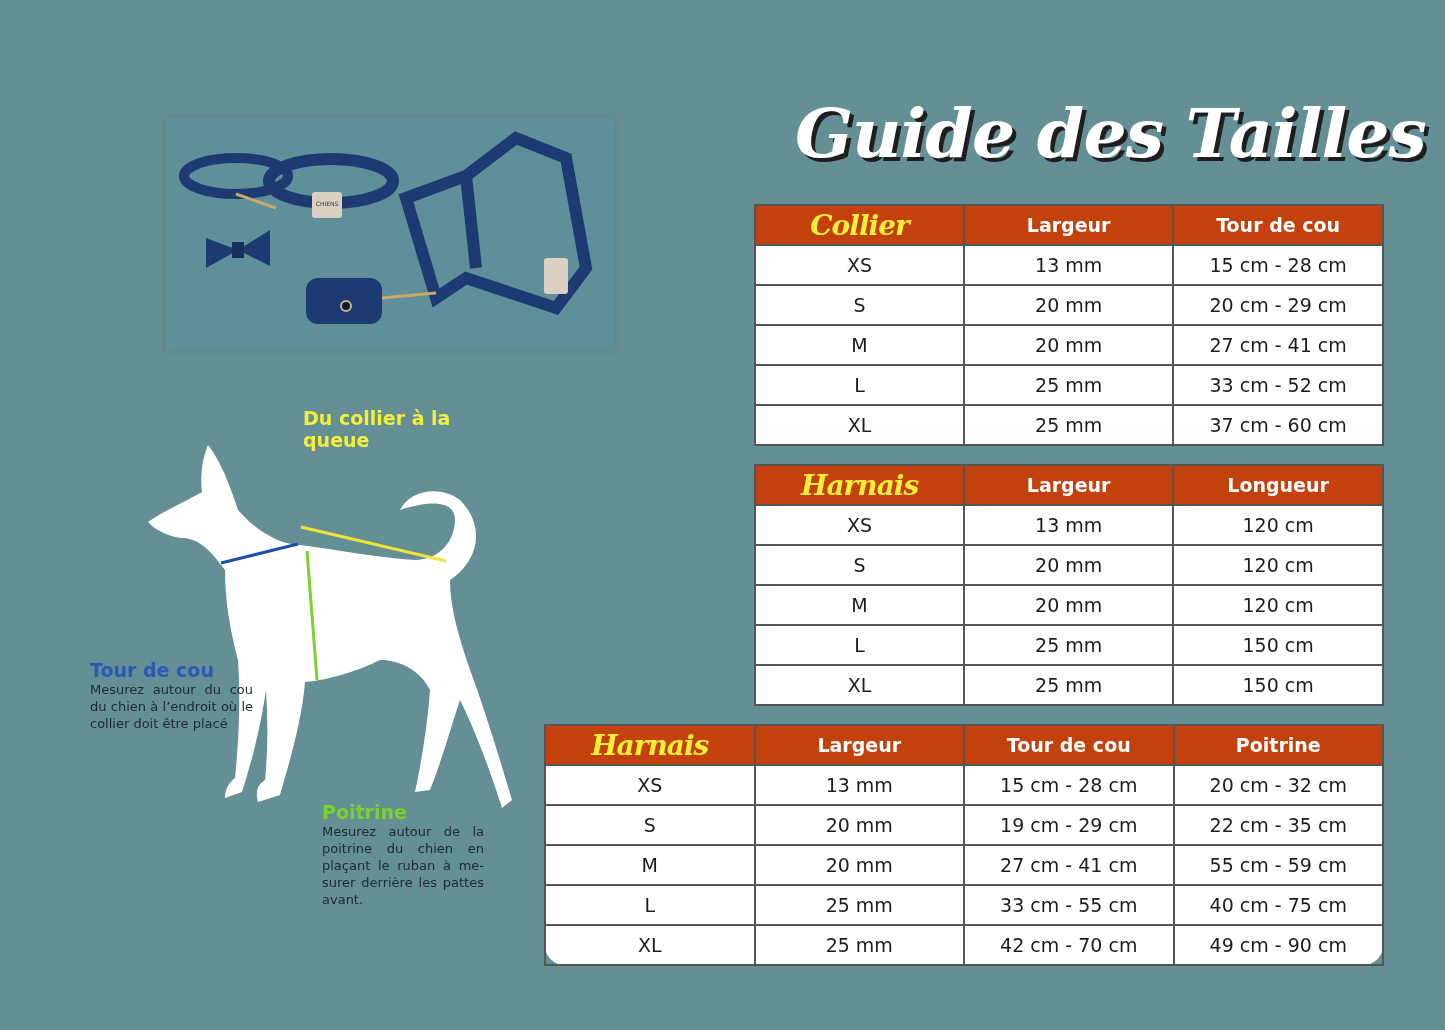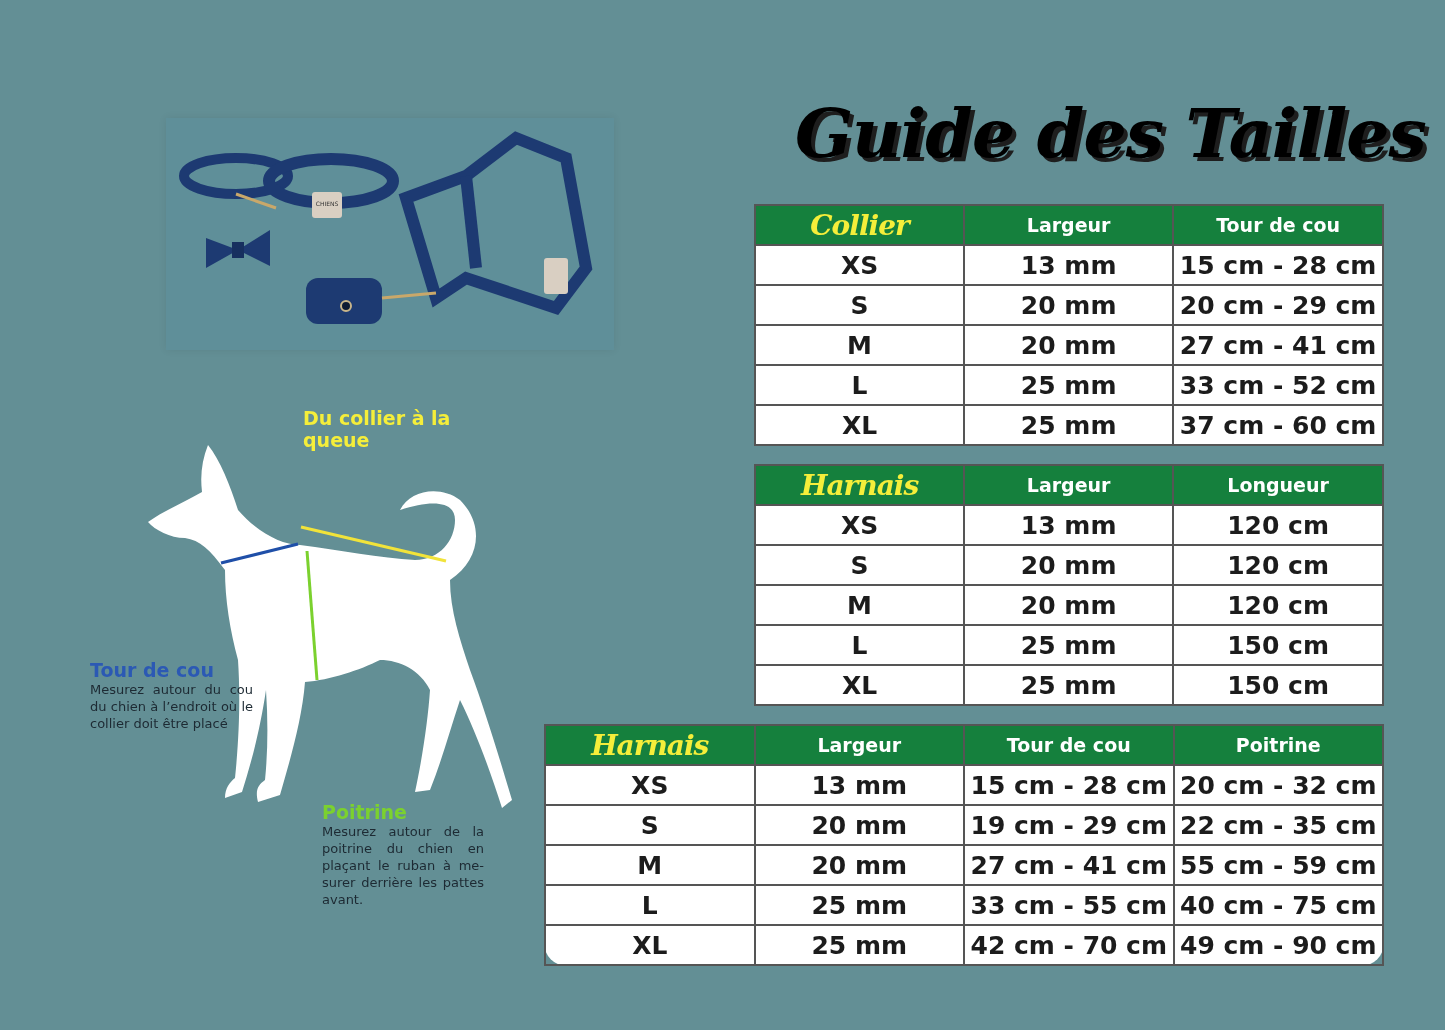--- a/index.html
+++ b/index.html
@@ -1,22 +1,22 @@
 <!DOCTYPE html>
 <html><head>
 <meta charset="utf-8">
 <style>
   html,body{margin:0;padding:0;}
   body{width:1445px;height:1030px;background:#638f95;position:relative;overflow:hidden;font-family:"DejaVu Sans",sans-serif;}
-  .title{position:absolute;left:795px;top:78px;width:560px;height:110px;font-family:"DejaVu Serif",serif;font-style:italic;font-weight:bold;font-size:68px;color:#000000;letter-spacing:-1px;text-shadow:4px 4px 0 #1e1e1e;line-height:110px;white-space:nowrap;}
+  .title{position:absolute;left:795px;top:78px;width:560px;height:110px;font-family:"DejaVu Serif",serif;font-style:italic;font-weight:bold;font-size:68px;color:#ffffff;letter-spacing:-1px;text-shadow:4px 4px 0 #1e1e1e;line-height:110px;white-space:nowrap;}
   table.size{position:absolute;border-collapse:collapse;background:#fff;}
   table.size th,table.size td{border:2px solid #555;padding:0;text-align:center;vertical-align:middle;}
-  table.size th{background:#15803d;color:#fff;font-weight:bold;font-size:19px;height:38px;}
+  table.size th{background:#c2410c;color:#fff;font-weight:bold;font-size:19px;height:38px;}
   table.size th.name{color:#f5ee3a;font-family:"DejaVu Serif",serif;font-style:italic;font-size:28px;letter-spacing:-1px;}
-  table.size td{color:#1c1c1c;font-weight:bold;font-size:25px;height:38px;}
+  table.size td{color:#1c1c1c;font-weight:normal;font-size:19px;height:38px;}
   #t-collier{left:754px;top:204px;width:630px;}
   #t-laisse{left:754px;top:464px;width:630px;}
   #t-harnais{left:544px;top:724px;width:840px;border-radius:23px;}
   .product{position:absolute;left:166px;top:118px;width:448px;height:232px;background:#5f8f99;box-shadow:0 0 8px rgba(0,0,0,0.08);}
   .label{position:absolute;font-family:"DejaVu Sans",sans-serif;}
   .label .h{font-weight:bold;font-size:19px;line-height:22px;}
   .label .p{font-size:13px;line-height:17px;color:#1d2a33;text-align:justify;}
   #lbl-queue{left:303px;top:407px;width:215px;}
   #lbl-queue .h{color:#f5ee3a;}
   #lbl-cou{left:90px;top:659px;width:163px;}

